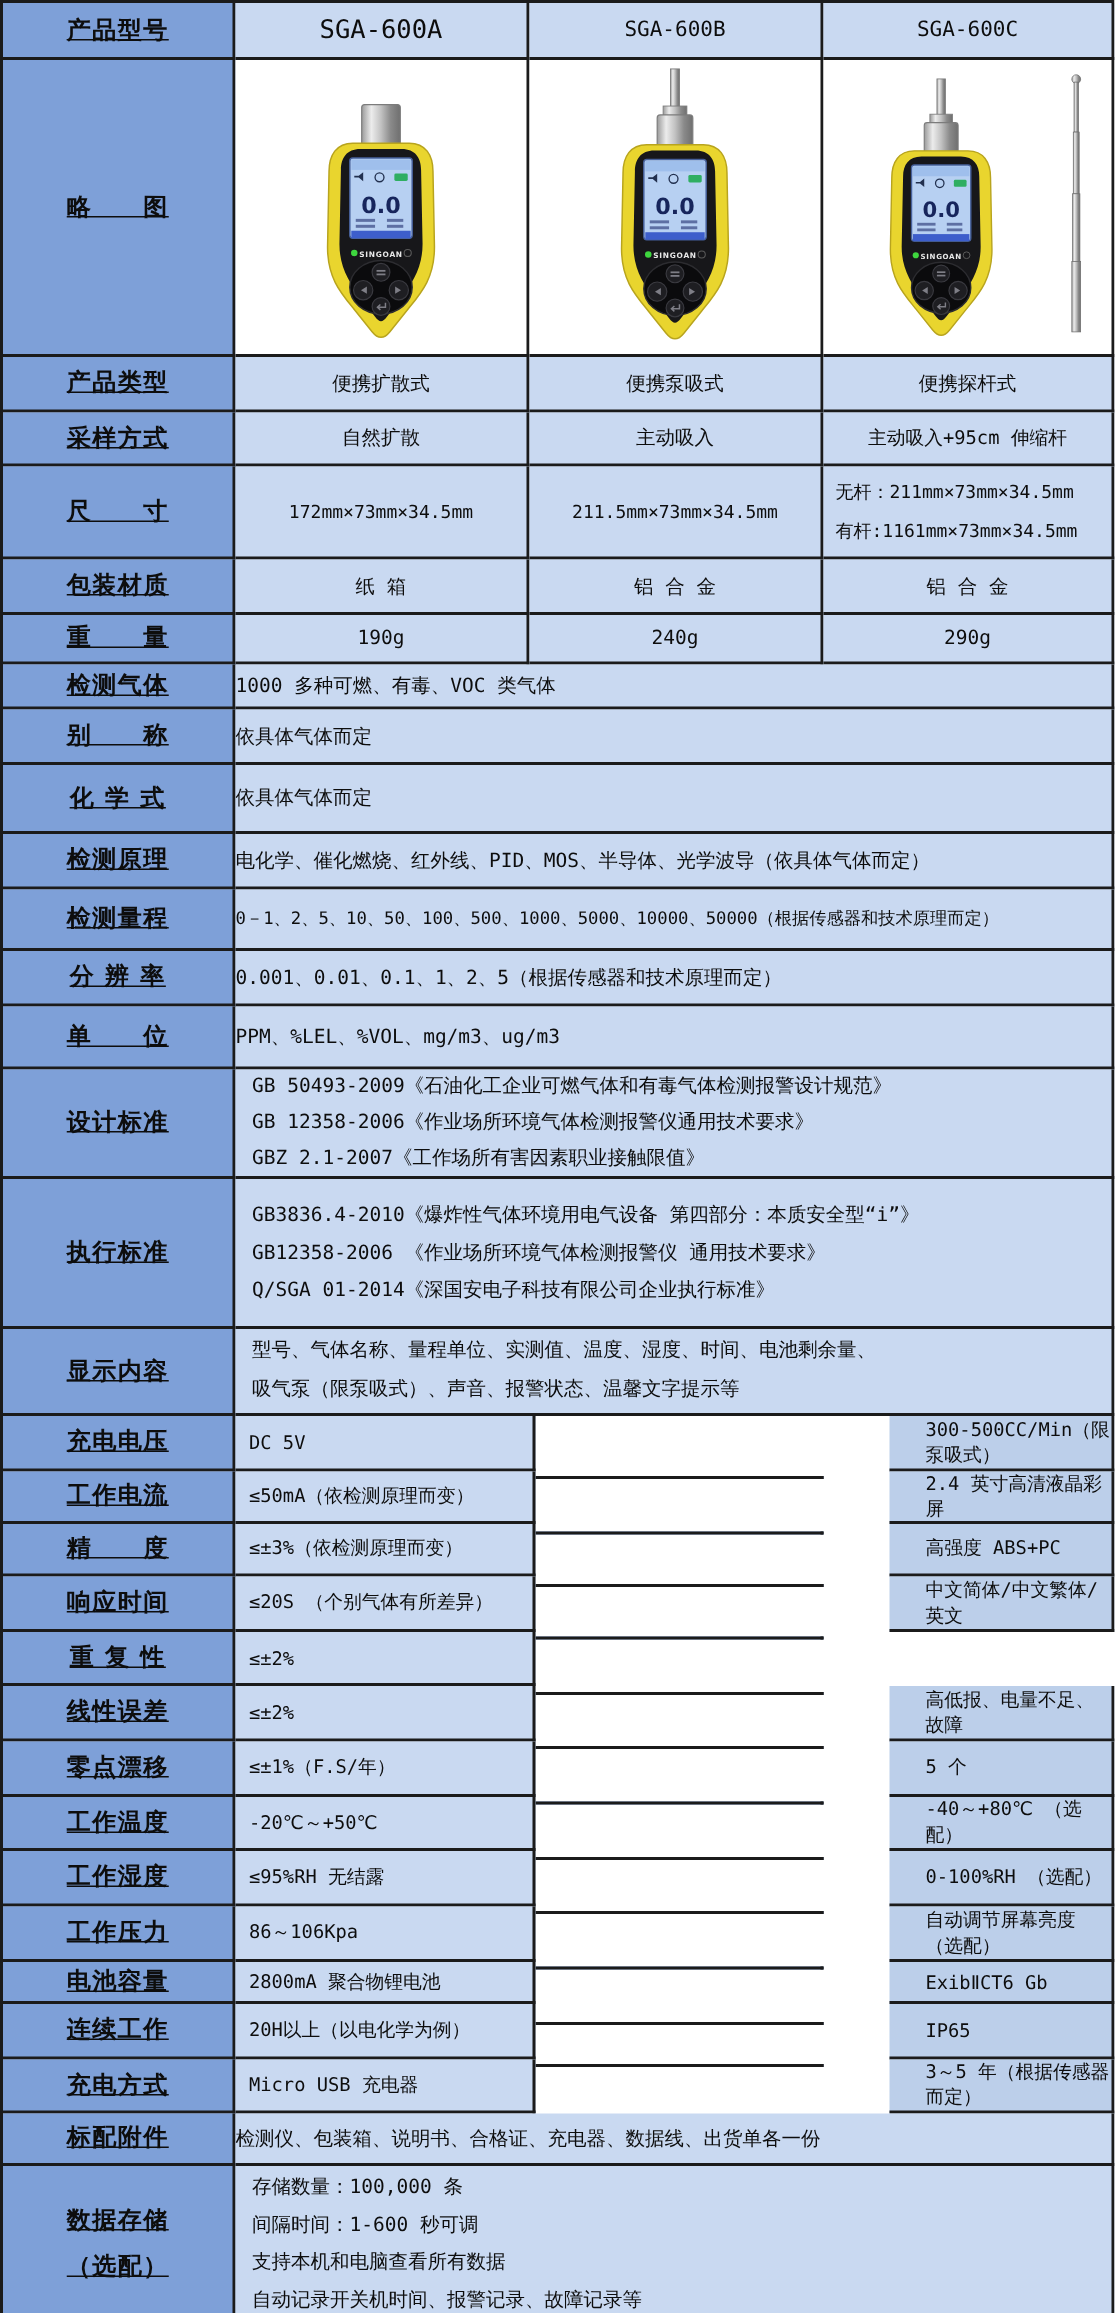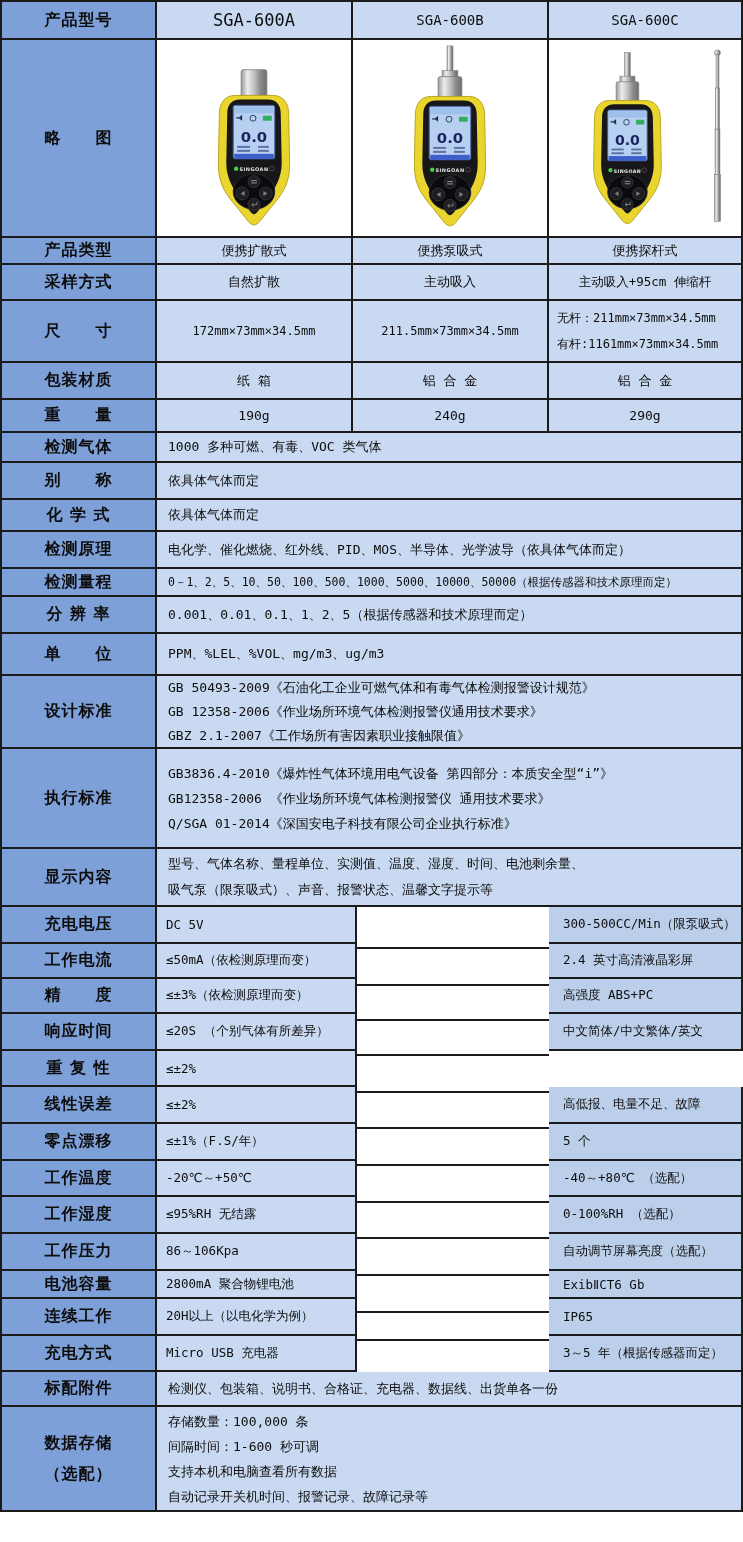--- a/index.html
+++ b/index.html
@@ -23,27 +23,27 @@
     background:#7ea0d8;
     font-weight:bold;font-size:16px;letter-spacing:1px;
     text-align:center;color:#0d0d0d;
     flex-direction:column;line-height:1.9;
   }
   .val{
     background:#c9d9f1;
     font-size:13px;
     font-family:"DejaVu Sans Mono","DejaVu Sans",monospace;
   }
-  .c1{flex:0 0 155px;}
+  .c1{flex:0 0 155px;text-decoration:underline;}
   .c3{flex:0 0 196px;}
   .last{flex:1 1 auto;}
   .pv1{flex:0 0 200px;justify-content:flex-start;padding-left:9px;font-size:12.5px;}
   .pl2{flex:0 0 192px;margin-top:40px;}
-  .pv2{flex:1 1 auto;background:#bccfea;justify-content:flex-start;padding-left:14px;font-size:12.5px;}
-  .wide{flex:1 1 auto;justify-content:flex-start;padding-left:11px;white-space:nowrap;}
+  .pv2{flex:1 1 auto;background:#bccfea;justify-content:flex-start;padding-left:24px;font-size:12.5px;margin-left:44px;}
+  .wide{flex:1 1 auto;justify-content:flex-start;white-space:nowrap;}
   .shrink{font-size:11.5px;}
   .multi{flex:1 1 auto;flex-direction:column;align-items:flex-start;justify-content:center;padding-left:11px;}
   .multi div{white-space:nowrap;}
   .lh24 div{line-height:24px;}
   .lh25 div{line-height:25px;}
   .lh26 div{line-height:26px;}
   .ctr{justify-content:center;text-align:center;}
   .photo{background:#ffffff;padding:0;}
   .dim3{flex-direction:column;align-items:flex-start;justify-content:center;padding-left:8px;font-size:12px;}
   .dim3 div{line-height:26px;white-space:nowrap;}
@@ -190,21 +190,21 @@
           <circle cx="172" cy="10" r="3" fill="url(#mC)" stroke="#6d6d6d" stroke-width="0.5"></circle>
           <rect x="170.5" y="12" width="3" height="34" fill="url(#mC)" stroke="#6d6d6d" stroke-width="0.5"></rect>
           <rect x="170" y="46" width="4" height="42" fill="url(#mC)" stroke="#6d6d6d" stroke-width="0.5"></rect>
           <rect x="169.5" y="88" width="5" height="46" fill="url(#mC)" stroke="#6d6d6d" stroke-width="0.5"></rect>
           <rect x="169" y="134" width="6" height="48" fill="url(#mC)" stroke="#6d6d6d" stroke-width="0.5"></rect>
         </g>
       </svg>
     </div>
   </div>
 
-  <div class="row" style="height:27px">
+  <div class="row" style="height:37px">
     <div class="cell lbl c1">产品类型</div>
     <div class="cell val c3 ctr">便携扩散式</div>
     <div class="cell val c3 ctr">便携泵吸式</div>
     <div class="cell val last ctr">便携探杆式</div>
   </div>
   <div class="row" style="height:36px">
     <div class="cell lbl c1">采样方式</div>
     <div class="cell val c3 ctr">自然扩散</div>
     <div class="cell val c3 ctr">主动吸入</div>
     <div class="cell val last ctr" style="font-size:12.5px">主动吸入+95cm 伸缩杆</div>
@@ -232,29 +232,29 @@
   </div>
 
   <div class="row" style="height:30px">
     <div class="cell lbl c1">检测气体</div>
     <div class="cell val wide">1000 多种可燃、有毒、VOC 类气体</div>
   </div>
   <div class="row" style="height:37px">
     <div class="cell lbl c1">别　　称</div>
     <div class="cell val wide">依具体气体而定</div>
   </div>
-  <div class="row" style="height:32px">
+  <div class="row" style="height:46px">
     <div class="cell lbl c1">化 学 式</div>
     <div class="cell val wide">依具体气体而定</div>
   </div>
   <div class="row" style="height:37px">
     <div class="cell lbl c1">检测原理</div>
     <div class="cell val wide">电化学、催化燃烧、红外线、PID、MOS、半导体、光学波导（依具体气体而定）</div>
   </div>
-  <div class="row" style="height:28px">
+  <div class="row" style="height:41px">
     <div class="cell lbl c1">检测量程</div>
     <div class="cell val wide shrink">0－1、2、5、10、50、100、500、1000、5000、10000、50000（根据传感器和技术原理而定）</div>
   </div>
   <div class="row" style="height:37px">
     <div class="cell lbl c1">分 辨 率</div>
     <div class="cell val wide">0.001、0.01、0.1、1、2、5（根据传感器和技术原理而定）</div>
   </div>
   <div class="row" style="height:42px">
     <div class="cell lbl c1">单　　位</div>
     <div class="cell val wide">PPM、%LEL、%VOL、mg/m3、ug/m3</div>

